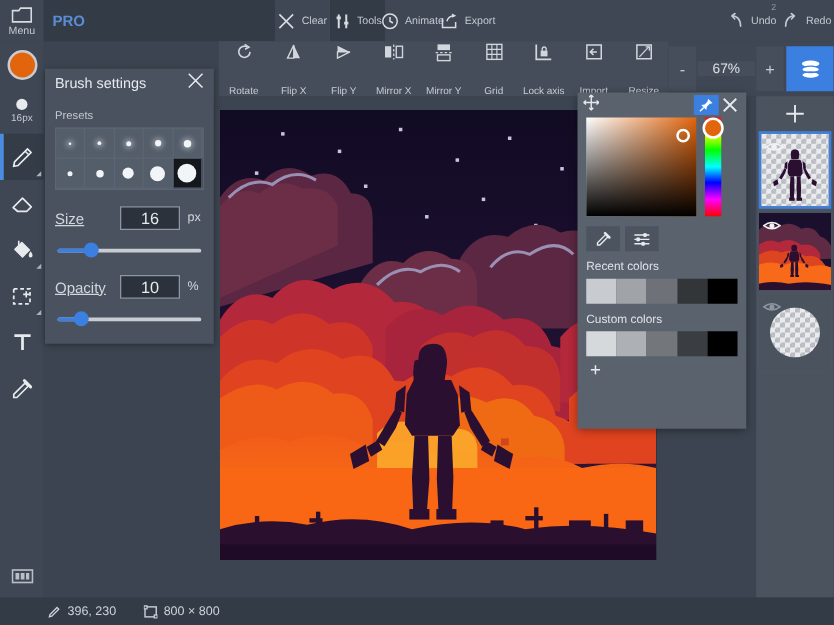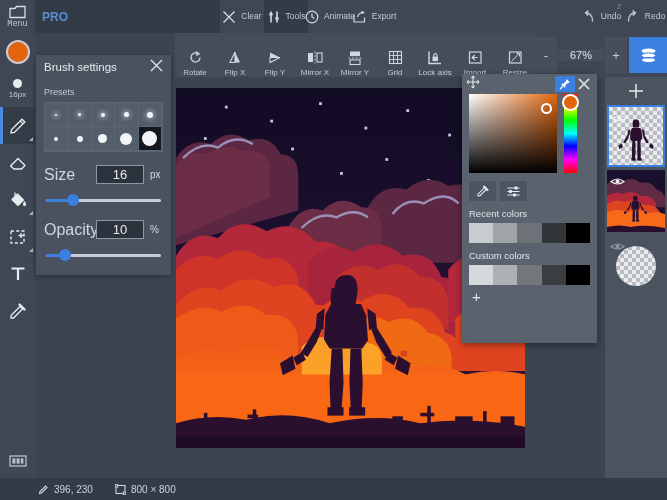--- a/index.html
+++ b/index.html
@@ -17,21 +17,20 @@
   
   .topbar {
     position: absolute; left: 0; top: 0; width: 667px; height: 33px;
     background: #3e4753;
     display: flex; align-items: stretch;
   }
   .tb-menu {
     width: 35px; display: flex; flex-direction: column;
     align-items: center; justify-content: center; gap: 0;
     background: #3e4753;
-    font-family: Liberation Mono, monospace;
   }
   .tb-pro {
     width: 40px; background: #333b46;
     display: flex; align-items: center; justify-content: center;
     color: #5b8dd6; font-size: 12px; font-weight: bold;
   }
   .tb-spacer-dark { width: 145px; background: #333b46; }
   .tb-btn {
     width: 44px; background: transparent;
     display: flex; flex-direction: row;
@@ -85,21 +84,21 @@
   }
 
   
   .xbar {
     position: absolute; left: 175px; top: 33px; width: 360px; height: 44px;
     background: #444d59;
     display: flex; align-items: stretch;
   }
   .xbar-btn {
     flex: 1; display: flex; flex-direction: column;
-    align-items: center; justify-content: flex-end; gap: 2px;
+    align-items: center; justify-content: space-between; gap: 2px;
   }
   .xbar-icon { height: 17px; display: flex; align-items: center; justify-content: center; }
   .xbar-label { font-size: 8px; color: #c7ccd3; white-space: nowrap; }
 
   
   .zoombar {
     position: absolute; left: 535px; top: 33px; width: 132px; height: 44px;
     background: #3e4753; display: flex; align-items: stretch;
   }
   .zb-btn {
@@ -139,21 +138,21 @@
     display: flex; align-items: center; justify-content: center;
     border-right: 1px solid #5c6573; border-bottom: 1px solid #5c6573;
   }
   .preset.sel { background: #14171c; }
   .preset .pd { border-radius: 50%; background: #f2f5f8; }
   .preset .pd.soft { box-shadow: 0 0 4px 2px rgba(242,245,248,.35); }
 
   .field-row {
     display: flex; align-items: center; margin-top: 13px; gap: 6px;
   }
-  .field-label { font-size: 16px; color: #d2d7dd; width: 46px; }
+  .field-label { font-size: 12px; color: #d2d7dd; width: 46px; text-decoration: underline; }
   .field-box {
     width: 48px; height: 19px; background: #2b323b;
     border: 1px solid #8d96a3; color: #e6eaee;
     font-size: 13px; display: flex; align-items: center;
     justify-content: center; font-family: "Liberation Sans", sans-serif;
   }
   .field-unit { font-size: 10px; color: #d2d7dd; }
   .slider { margin-top: 9px; height: 14px; position: relative; }
   .slider .track {
     position: absolute; left: 2px; right: 2px; top: 6px; height: 3px;

